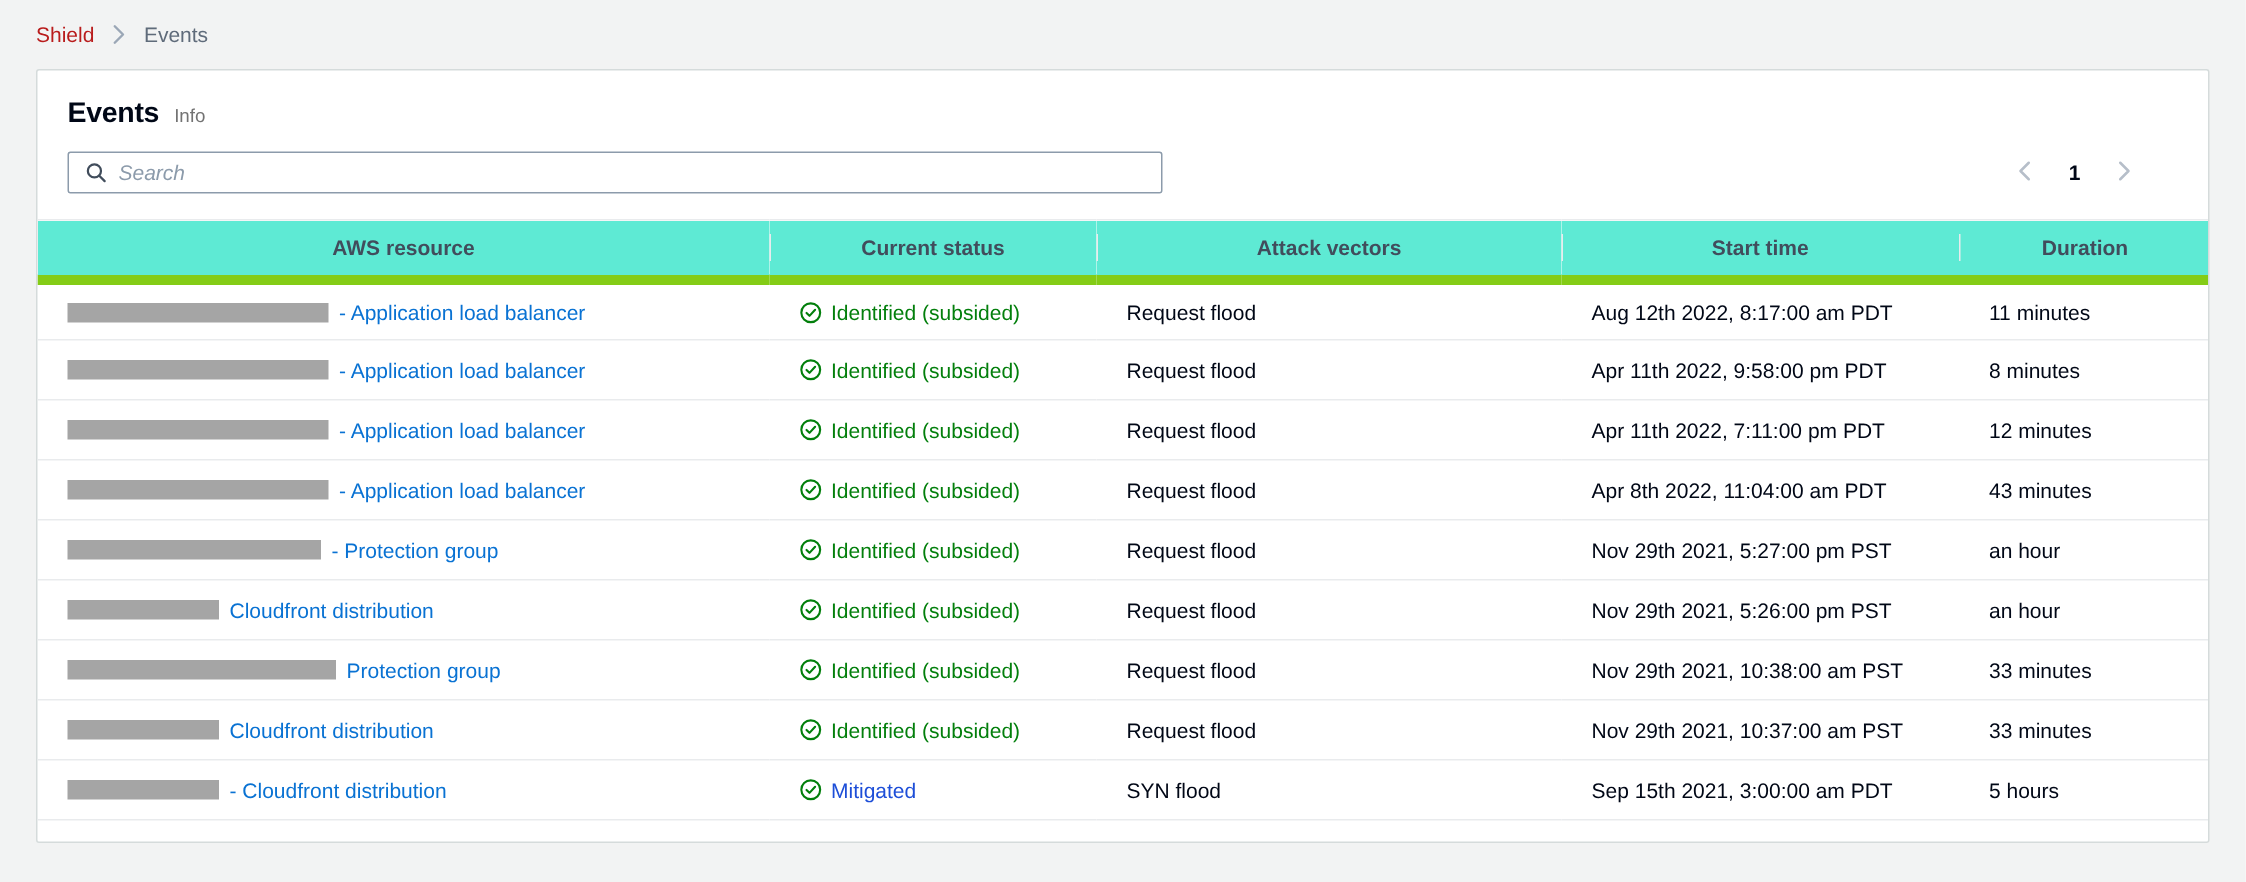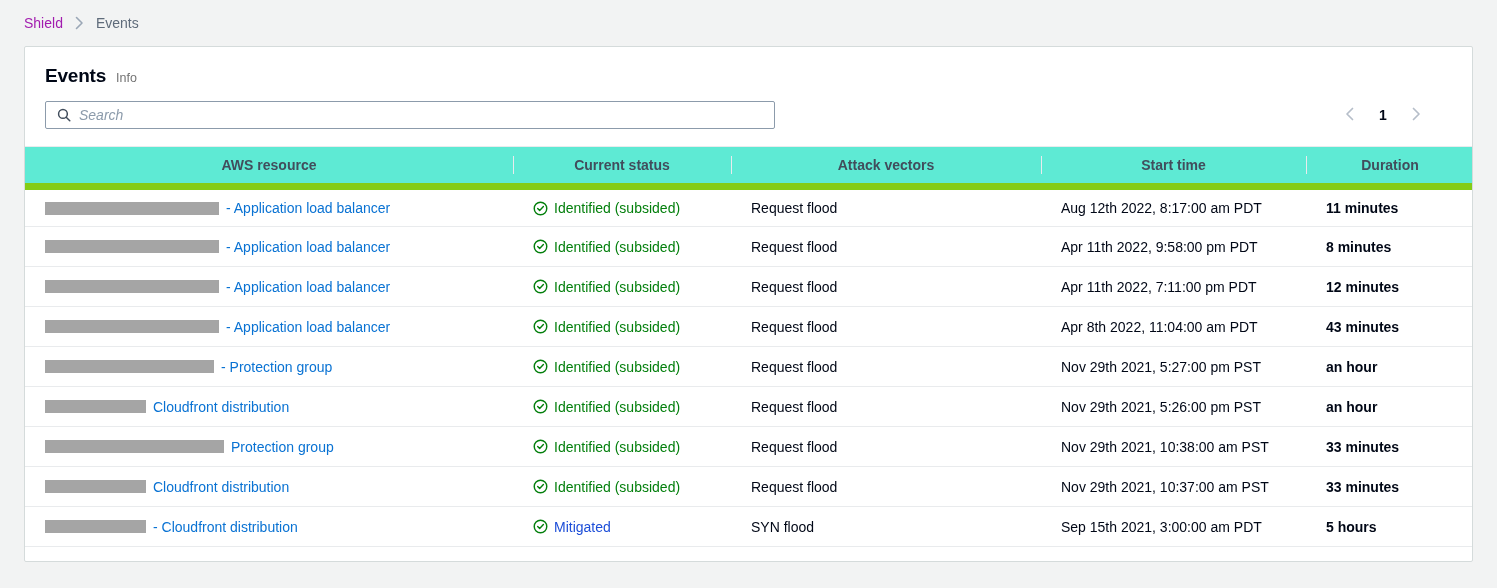--- a/index.html
+++ b/index.html
@@ -14,21 +14,21 @@
 
   
   .breadcrumb {
     display: flex;
     align-items: center;
     height: 46px;
     padding-left: 24px;
     font-size: 14px;
   }
   .crumb-link {
-    color: #a21caf;
+    color: #b91c1c;
     text-decoration: none;
     font-size: 14px;
     cursor: pointer;
   }
   .crumb-sep {
     margin: 0 11px;
     display: flex;
     align-items: center;
     color: #9ba7b6;
   }
@@ -188,21 +188,21 @@
     vertical-align: middle;
   }
   .tbl tbody tr:last-child td {
     border-bottom: 1px solid #e9ebed;
   }
 
   .col-resource { width: 488px; }
   .col-status   { width: 218px; }
   .col-vectors  { width: 310px; }
   .col-start    { width: 265px; }
-  .col-duration { width: 168px; font-weight: bold; }
+  .col-duration { width: 168px; }
 
   
   .resource-cell {
     display: flex;
     align-items: center;
   }
   .redaction {
     display: inline-block;
     height: 13px;
     background: #a5a5a5;

